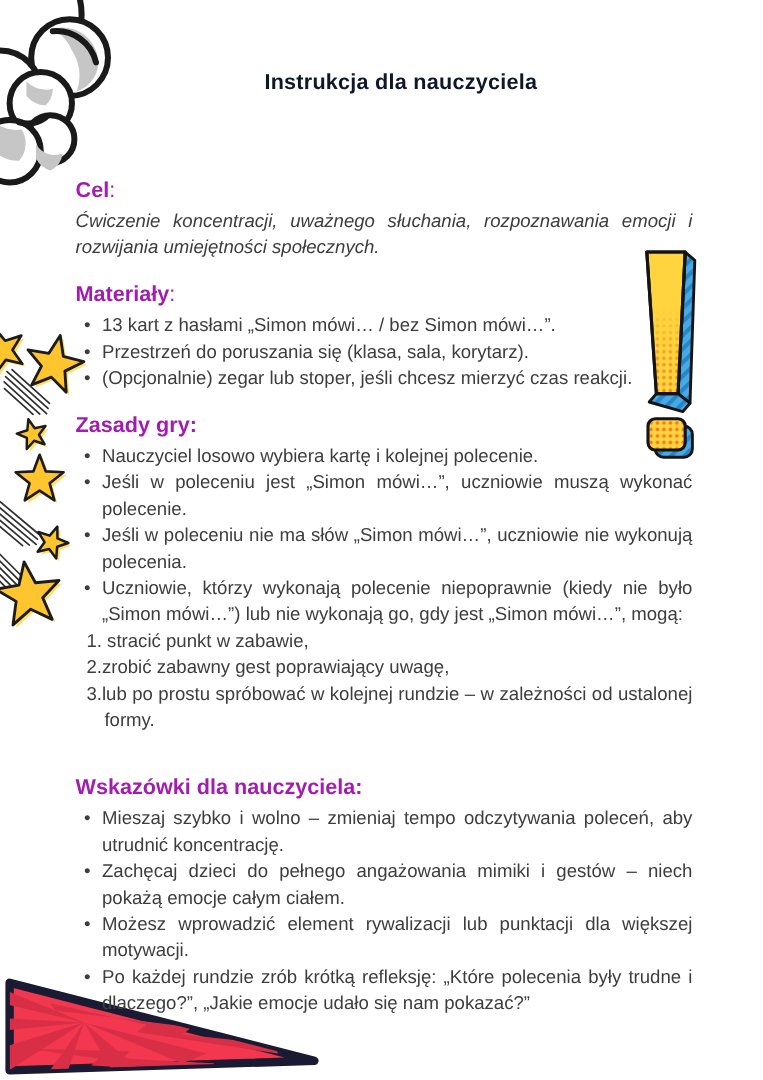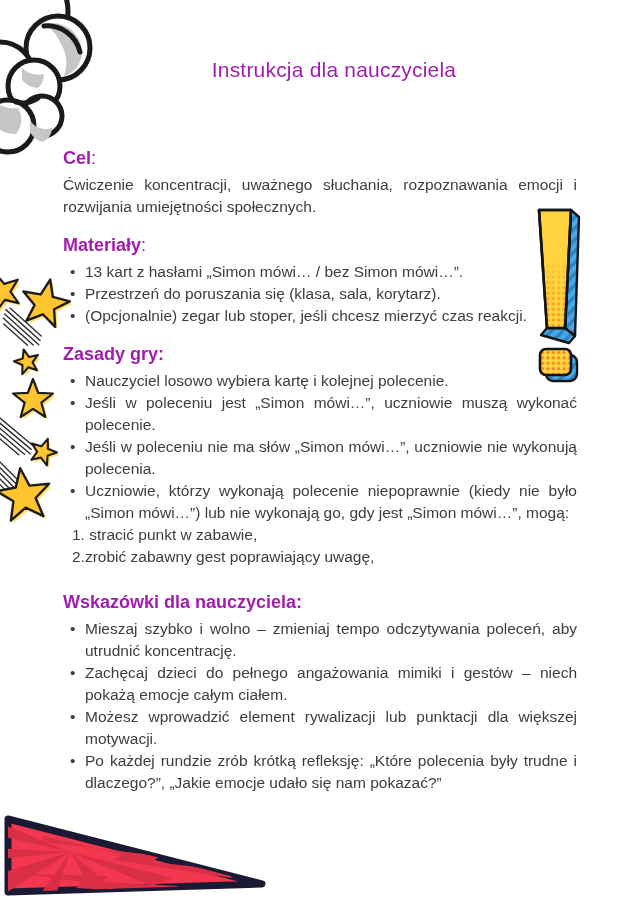--- a/index.html
+++ b/index.html
@@ -4,35 +4,35 @@
 <style>
   html,body{margin:0;padding:0;}
   body{
     width:636px;height:900px;position:relative;overflow:hidden;
     background:#ffffff;
     font-family:"Liberation Sans","DejaVu Sans",sans-serif;
     color:#3d3d3d;
   }
   .page-title{
     position:absolute;top:58px;left:32px;width:604px;
-    text-align:center;font-size:21px;font-weight:normal;color:#a21caf;
+    text-align:center;font-size:18px;font-weight:bold;color:#0f172a;
     letter-spacing:0.2px;
   }
   .content{
     position:absolute;left:63px;top:146px;width:514px;
     font-size:15.5px;line-height:22px;
   }
   .sec-head{
     font-size:18px;line-height:25px;font-weight:bold;color:#a21caf;
     margin:15px 0 3px 0;
   }
   .sec-head.first{margin-top:0;}
-  .sec-head.wsk{margin-top:22px;}
+  .sec-head.wsk{margin-top:32px;}
   .sec-head .colon{font-weight:normal;}
-  .para{text-align:justify;}
+  .para{text-align:justify;font-style:italic;}
   .blist{margin:0;padding:0;list-style:none;}
   .bullet{display:flex;}
   .bullet .dot{flex:none;width:15px;padding-left:7px;color:#3d3d3d;}
   .bullet .bt{flex:1;text-align:justify;}
   .numline{
     padding-left:15px;text-indent:-15px;text-align:justify;margin-left:9px;
   }
   .deco{position:absolute;pointer-events:none;}
   #cloud{top:-10px;left:-14px;}
   #stars{top:266px;left:-6px;}
@@ -187,20 +187,21 @@
         <span class="bt">Jeśli w poleceniu nie ma słów „Simon mówi…”, uczniowie nie wykonują polecenia.</span>
       </li>
     <li class="bullet">
         <span class="dot">•</span>
         <span class="bt">Uczniowie, którzy wykonają polecenie niepoprawnie (kiedy nie było „Simon mówi…”) lub nie wykonają go, gdy jest „Simon mówi…”, mogą:</span>
       </li>
   </ul>
   <div>
     <div class="numline">1. stracić punkt w zabawie,</div>
     <div class="numline">2.zrobić zabawny gest poprawiający uwagę,</div>
+    <div class="numline">3.lub po prostu spróbować w kolejnej rundzie – w zależności od ustalonej formy.</div>
   </div>
 
   <div class="sec-head wsk">Wskazówki dla nauczyciela:</div>
   <ul class="blist">
     <li class="bullet">
         <span class="dot">•</span>
         <span class="bt">Mieszaj szybko i wolno – zmieniaj tempo odczytywania poleceń, aby utrudnić koncentrację.</span>
       </li>
     <li class="bullet">
         <span class="dot">•</span>

